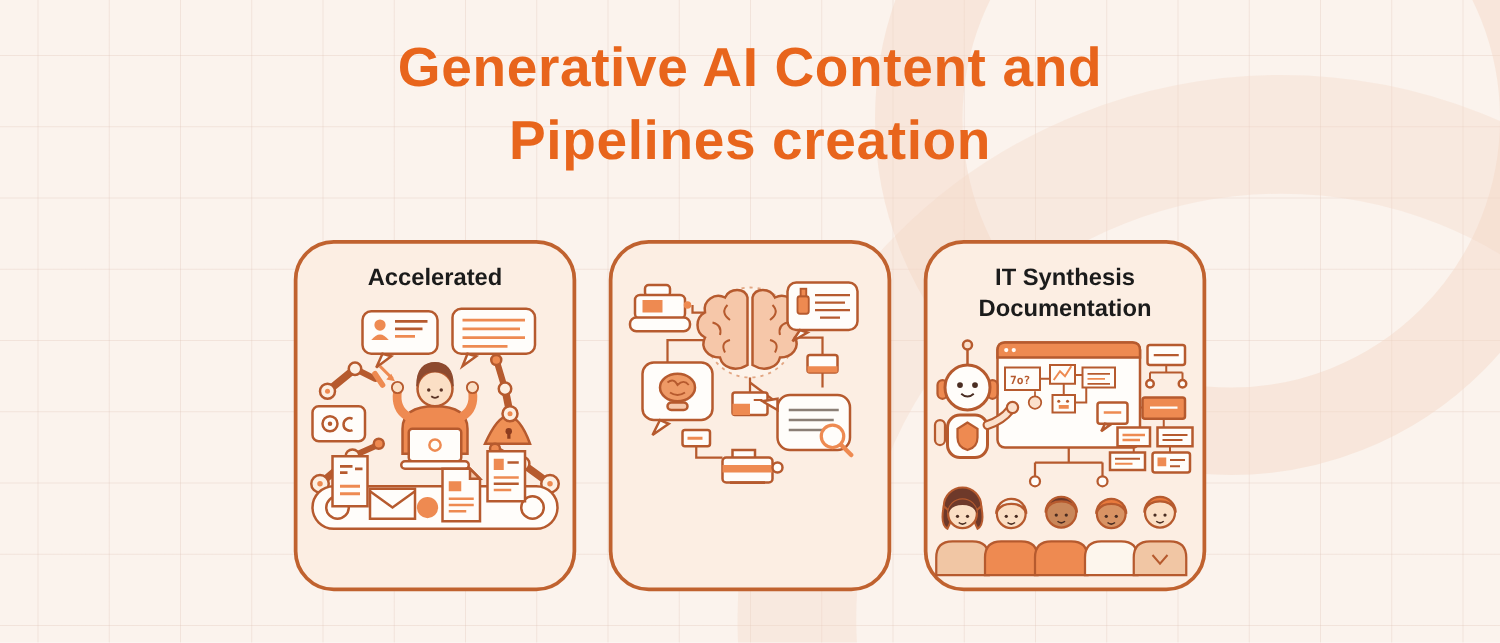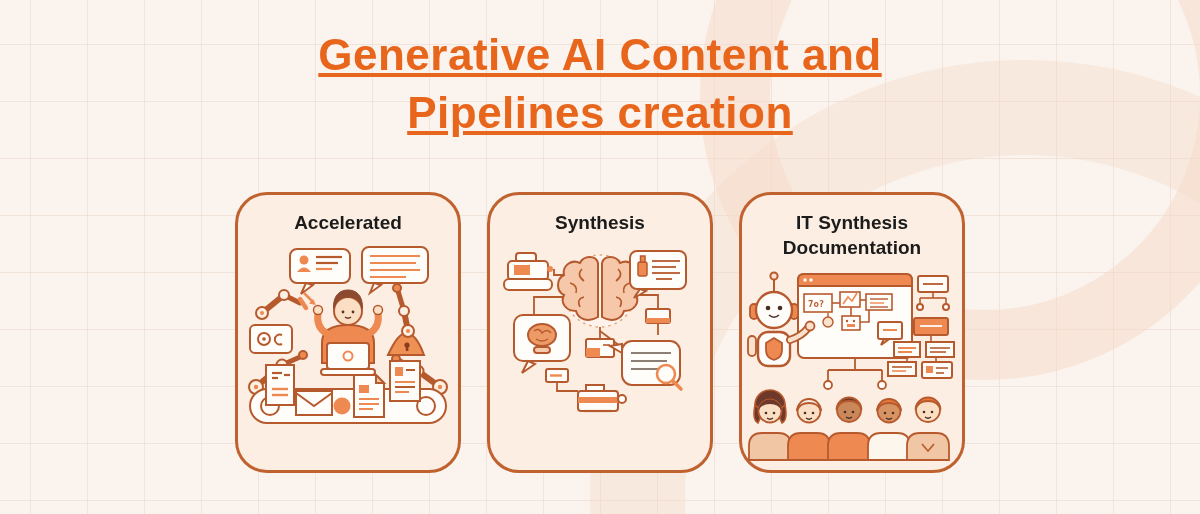--- a/index.html
+++ b/index.html
@@ -14,21 +14,21 @@
     font-family:"Liberation Sans", sans-serif;
   }
   .ring1{position:absolute;right:-70px;top:-190px;width:430px;height:430px;border-radius:50%;
     border:70px solid rgba(243,216,197,0.45);pointer-events:none;}
   .ring2{position:absolute;right:-260px;top:60px;width:680px;height:680px;border-radius:50%;
     border:95px solid rgba(243,216,197,0.35);pointer-events:none;}
   .title{
     position:relative;text-align:center;padding-top:26px;
     font-size:44px;font-weight:bold;color:#E8651C;line-height:1.32;letter-spacing:0.5px;
   }
-  .title span{display:block;text-decoration:underline;}
+  .title span{display:block;}
   .cards{
     position:absolute;left:0;right:0;top:192px;
     display:flex;justify-content:center;gap:26px;
   }
   .card{
     width:226px;height:281px;box-sizing:border-box;
     border:3px solid #C0622F;border-radius:32px;background:#FCEEE3;
     padding-top:15px;
   }
   .card-title{
@@ -179,21 +179,20 @@
             <line x1="157" y1="143" x2="177" y2="143" stroke="#EE8A51" stroke-width="2"></line>
             <line x1="157" y1="148" x2="177" y2="148" stroke-width="2"></line>
             <line x1="157" y1="153" x2="171" y2="153" stroke="#EE8A51" stroke-width="2"></line>
           </g>
         </g>
       </svg>
     </div>
 
     <div class="card">
       <h2 class="card-title">
-        <span>Synthesis</span>
       </h2>
       <svg class="illus" width="220" height="200" viewBox="0 0 220 200">
         <g stroke="#B65A2E" stroke-width="2" fill="#FFFDFA">
 
           <g fill="none" stroke-width="1.8">
             <path d="M84,36 L64,36 L64,30"></path>
             <path d="M136,34 L150,26"></path>
             <path d="M140,56 L168,56 L168,70"></path>
             <path d="M168,84 V96"></path>
             <path d="M110,80 V100"></path>

